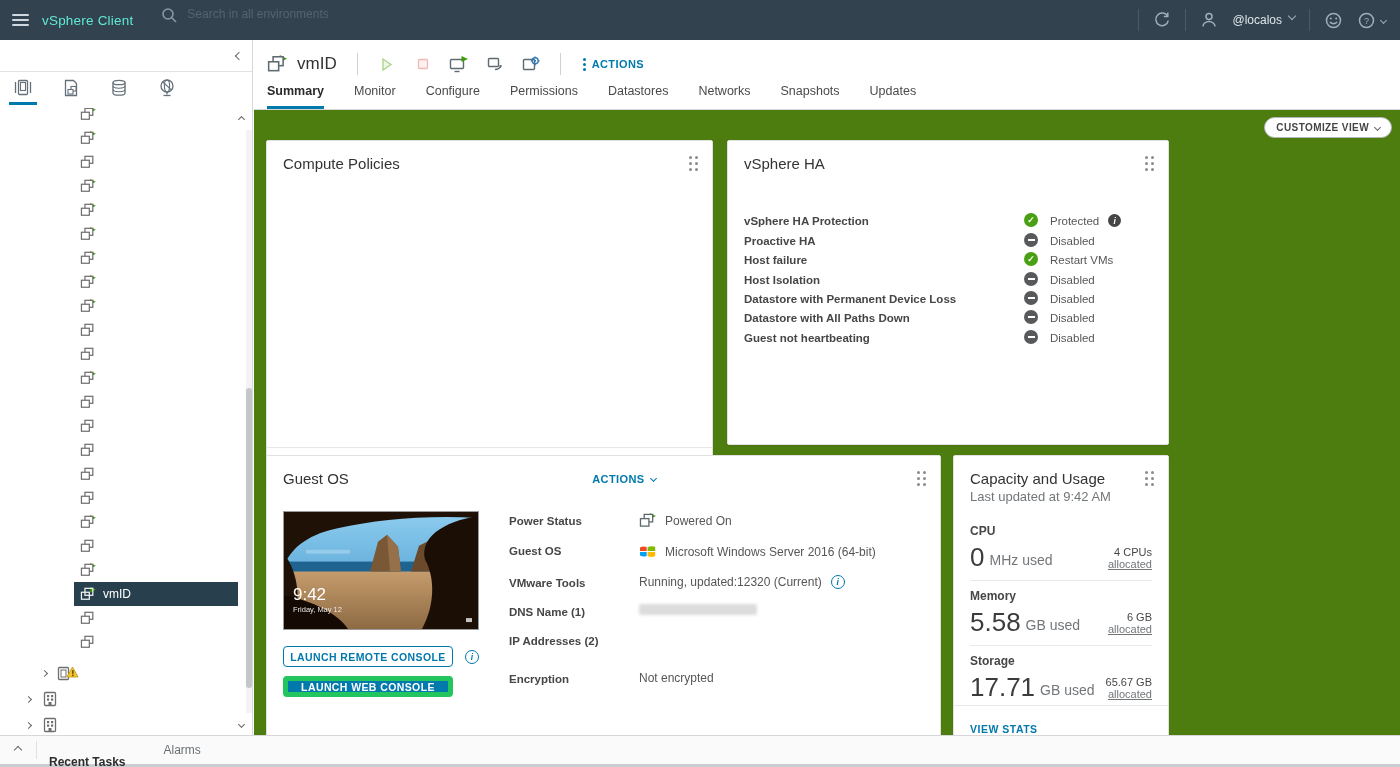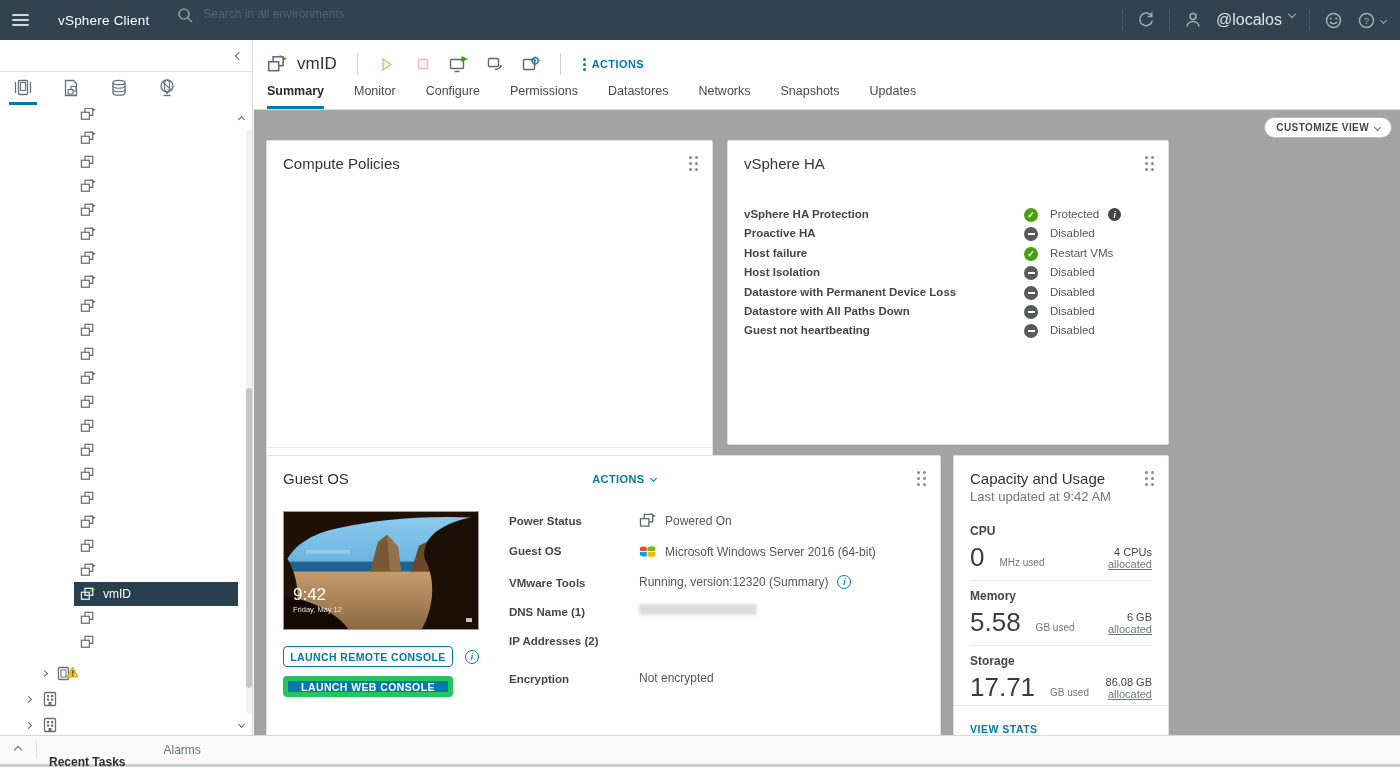--- a/index.html
+++ b/index.html
@@ -6,27 +6,27 @@
   html,body { width:1400px; height:767px; overflow:hidden; background:#fff;
     font-family:"Liberation Sans", sans-serif; color:#3c3c3c; }
   .app { position:relative; width:1400px; height:767px; }
 
   
   .topbar { position:absolute; left:0; top:0; width:1400px; height:40px;
     background:#32424e; display:flex; align-items:center; z-index:50; }
   .hamburger { width:40px; height:40px; display:flex; flex-direction:column; gap:3px;
     justify-content:center; padding-left:12px; cursor:pointer; }
   .hamburger span { width:17px; height:2px; background:#cfd8dc; border-radius:1px; }
-  .brand { color:#ffffff; font-size:13.5px; letter-spacing:.2px; margin-left:18px; white-space:nowrap; }
+  .brand { color:#5eead4; font-size:13.5px; letter-spacing:.2px; margin-left:2px; white-space:nowrap; }
   .search { display:flex; gap:9px; margin-left:28px; width:330px; height:26px; }
   .search-ph { color:#56656f; font-size:12px; }
   .topbar-right { margin-left:auto; display:flex; align-items:center; gap:14px; padding-right:14px; }
   .tb-sep { width:1px; height:22px; background:#4a5a66; }
   .tb-ic { display:flex; align-items:center; cursor:pointer; }
-  .username { color:#dde5e9; font-size:16px; display:flex; gap:7px; cursor:pointer; }
+  .username { color:#dde5e9; font-size:12px; display:flex; gap:7px; cursor:pointer; }
 
   .chev { display:inline-block; width:6px; height:6px; border-right:1.6px solid #9fb0b8;
     border-bottom:1.6px solid #9fb0b8; }
   .chev.down  { transform:rotate(45deg); }
   .chev.up    { transform:rotate(-135deg); }
   .chev.left  { transform:rotate(135deg); }
   .chev.right { transform:rotate(-45deg); }
   .chev.dark  { border-color:#666; }
   .chev.blue  { border-color:#0079ad; }
   .chev.sm { width:5px; height:5px; }
@@ -75,40 +75,40 @@
   .actions-link { display:flex; align-items:center; gap:6px; color:#0079ad; font-size:11px;
     font-weight:700; letter-spacing:.4px; cursor:pointer; margin-left:6px; }
   .vdots { display:inline-flex; flex-direction:column; gap:2px; }
   .vdots i { width:3px; height:3px; border-radius:50%; background:#0079ad; }
   .tabs { display:flex; gap:30px; padding-left:13px; height:28px; align-items:flex-end;
     border-bottom:1px solid #d8d8d8; }
   .tab { font-size:12.5px; color:#4a4a4a; padding-bottom:8px; border-bottom:3px solid transparent;
     cursor:pointer; white-space:nowrap; }
   .tab.active { color:#2b2b2b; font-weight:700; border-bottom-color:#0079ad; }
 
-  .content { position:absolute; left:0; top:70px; right:0; bottom:0; background:#a3a3a3; overflow:hidden; }
+  .content { position:absolute; left:0; top:70px; right:0; bottom:0; background:#4d7c0f; overflow:hidden; }
   .customize { position:absolute; right:8px; top:7px; background:#fff; border:1px solid #b0b6ba;
     border-radius:12px; color:#454545; font-size:10px; font-weight:700; letter-spacing:.4px;
     padding:4px 11px; display:flex; align-items:center; gap:6px; cursor:pointer;
     font-family:"Liberation Sans", sans-serif; }
 
   .card { position:absolute; background:#fff; border:1px solid #e1e1e1; border-radius:2px;
     box-shadow:0 1px 2px rgba(0,0,0,.06); }
   .card-head { display:flex; align-items:center; padding:14px 14px 0 16px; }
   .card-title { font-size:15px; color:#333; }
   .drag-dots { margin-left:auto; display:grid; grid-template-columns:3px 3px; gap:3px; cursor:grab; }
   .drag-dots i { width:3px; height:3px; border-radius:50%; background:#8a8a8a; }
   .card-footer { position:absolute; left:0; right:0; bottom:0; border-top:1px solid #e8e8e8;
     padding:13px 16px; }
   .flink { color:#0079ad; font-size:10.5px; font-weight:700; letter-spacing:.5px; cursor:pointer; }
 
   .card-compute { left:12px; top:30px; width:447px; height:353px; }
   .card-ha { left:473px; top:30px; width:442px; height:305px; }
   .ha-rows { padding:36px 16px 0 16px; }
-  .ha-row { display:flex; align-items:flex-start; height:19.4px; }
+  .ha-row { display:flex; align-items:flex-end; height:19.4px; }
   .ha-label { width:280px; font-size:11.5px; font-weight:700; color:#464646; }
   .status-dot { width:14px; height:14px; border-radius:50%; display:inline-flex; align-items:center;
     justify-content:center; color:#fff; font-size:9px; margin-right:12px; flex:0 0 auto; }
   .status-dot.ok { background:#49a013; }
   .status-dot.ok::before { content:"\2713"; font-weight:700; }
   .status-dot.disabled { background:#58595b; }
   .status-dot.disabled::before { content:""; width:7px; height:2px; background:#fff; display:block; }
   .ha-value { font-size:11.5px; color:#565656; }
   .ha-info { display:none; width:13px; height:13px; border-radius:50%; background:#454545; color:#fff;
     font-size:8.5px; font-style:italic; font-weight:700; align-items:center; justify-content:center;
@@ -137,21 +137,21 @@
   .enc-gap { margin-top:24px; }
 
   .card-capacity { left:699px; top:345px; width:216px; height:296px; }
   .cap-sub { padding:2px 16px 0 16px; font-size:13px; color:#727679; }
   .cap-sections { padding:12px 16px 0 16px; }
   .cap-sec { padding:8px 0 10px 0; border-bottom:1px solid #e8e8e8; }
   .cap-sec:last-child { border-bottom:none; }
   .cap-name { font-size:12px; font-weight:700; color:#464646; margin-bottom:6px; }
   .cap-line { display:flex; align-items:flex-end; }
   .cap-big { font-size:26px; font-weight:300; color:#3c3c3c; line-height:1; }
-  .cap-unit { font-size:10px; color:#727679; margin-left:15px; padding-bottom:2px; }
+  .cap-unit { font-size:14px; color:#727679; margin-left:5px; padding-bottom:2px; }
   .cap-alloc { margin-left:auto; text-align:right; }
   .cap-alloc .a1 { font-size:11px; color:#464646; }
   .cap-alloc .a2 { font-size:11px; color:#727679;text-decoration:underline; }
 
   
   .bottombar { position:absolute; left:0; bottom:0; width:1400px; height:32px; background:#fafafa;
     border-top:1px solid #d7d7d7; border-bottom:3px solid #c9ced1; display:flex; align-items:center;
     z-index:60; }
   .bb-collapse { width:36px; display:flex; justify-content:center; cursor:pointer; }
   .bb-sep { width:1px; height:18px; background:#e0e0e0; margin-right:12px; }
@@ -758,21 +758,21 @@
                   <path d="M8.6 4.3 Q12.3 2.4 16.2 3.8 L16.2 8 H8.6 Z" fill="#7fba00"></path>
                   <path d="M1 8.9 H7.7 V12.9 Q3.8 14.2 1 12.4 Z" fill="#00a1f1"></path>
                   <path d="M8.6 8.9 H16.2 V13 Q12.3 14.8 8.6 13 Z" fill="#ffb902"></path>
                 </svg>
                 <span>Microsoft Windows Server 2016 (64-bit)</span>
               </span>
             </div>
             <div class="gfield">
               <span class="gl">VMware Tools</span>
               <span class="gv">
-                <span>Running, version:12320 (Summary)</span>
+                <span>Running, updated:12320 (Current)</span>
                 <span class="info-ic">i</span>
               </span>
             </div>
             <div class="gfield">
               <span class="gl">DNS Name (1)</span>
               <span class="gv">
                   <span class="redacted"></span>
                 </span>
             </div>
             <div class="gfield">
@@ -827,21 +827,21 @@
                 </span>
               </div>
             </div>
 
             <div class="cap-sec">
               <div class="cap-name">Storage</div>
               <div class="cap-line">
                 <span class="cap-big">17.71</span>
                 <span class="cap-unit">GB used</span>
                 <span class="cap-alloc">
-                  <div class="a1">86.08 GB</div>
+                  <div class="a1">65.67 GB</div>
                   <div class="a2">allocated</div>
                 </span>
               </div>
             </div>
           </div>
         <div class="card-footer">
           <span class="flink">VIEW STATS</span>
         </div>
       </section>
     </div>

